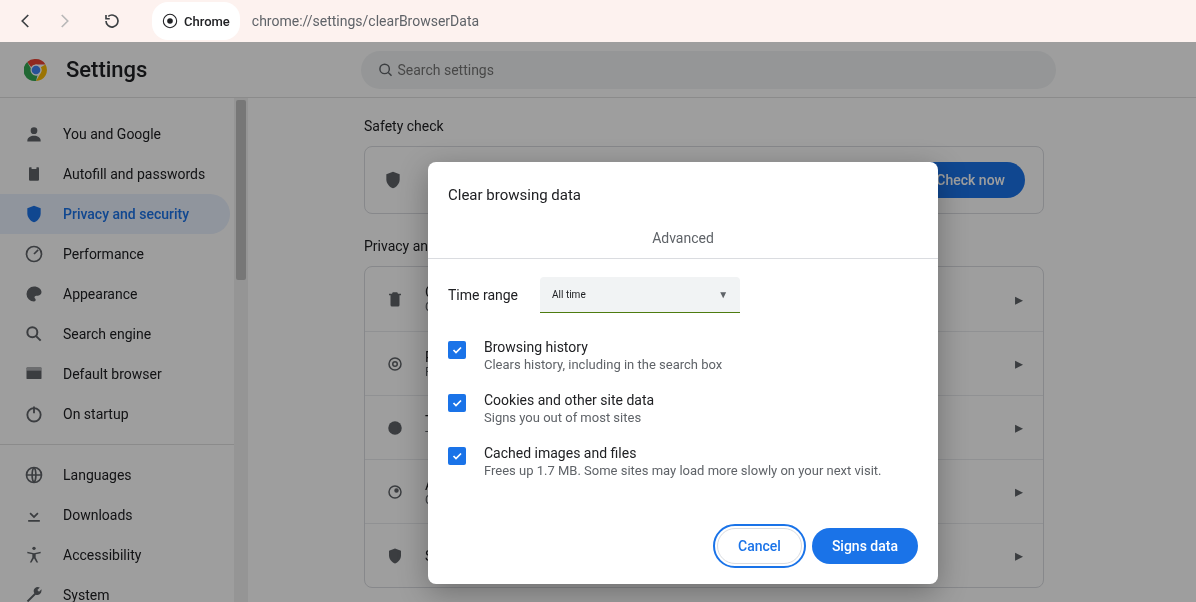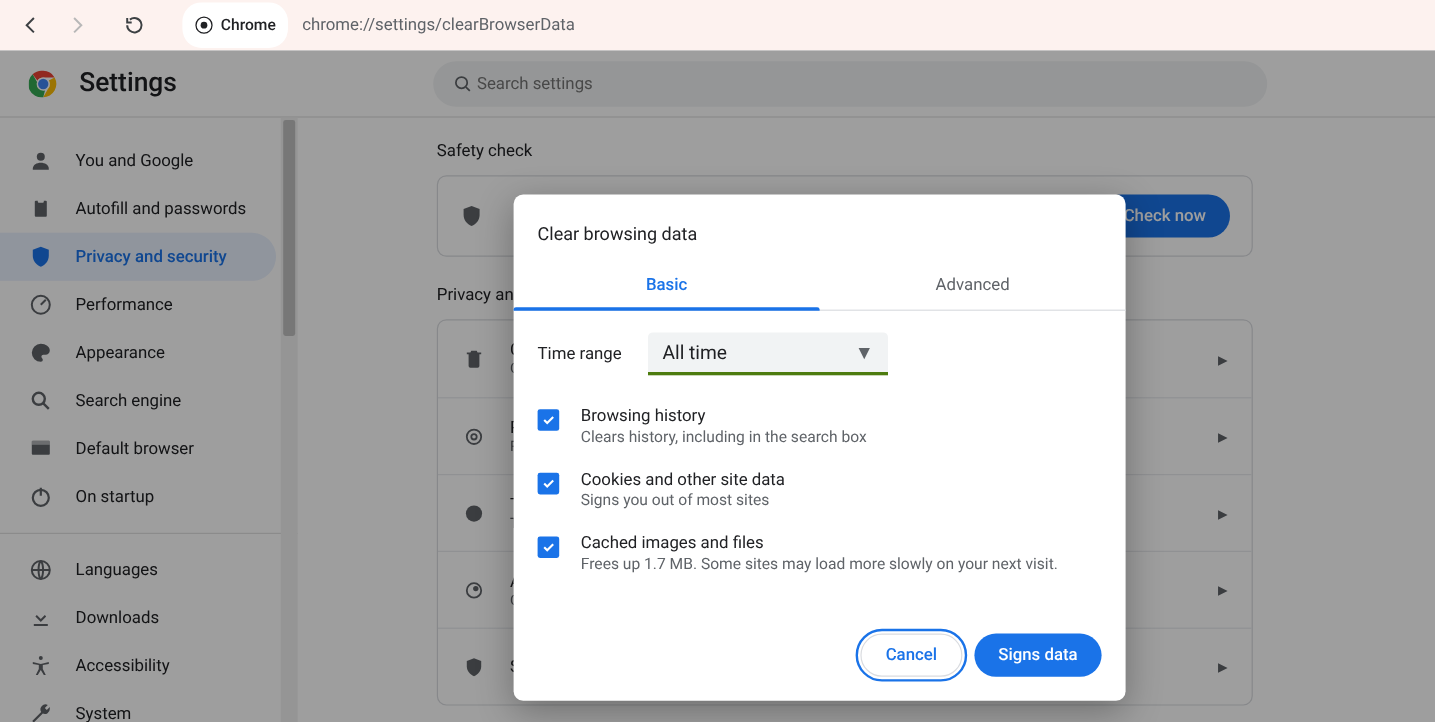--- a/index.html
+++ b/index.html
@@ -49,21 +49,21 @@
 
   
   .overlay { position:absolute; inset:0; background:rgba(0,0,0,0.38); }
   .modal { position:absolute; left:428px; top:120px; width:510px; background:#fff; border-radius:8px; box-shadow:0 8px 30px rgba(0,0,0,.3); padding:24px 0 20px 0;}
   .modal h2 { font-size:15px; font-weight:400; color:#202124; padding:0 20px 14px 20px; }
   .tabs { display:flex; border-bottom:1px solid #dadce0; }
   .tab { flex:1; text-align:center; padding:12px 0; font-size:14px; color:#5f6368; cursor:pointer; position:relative;}
   .tab.active { color:#1a73e8; font-weight:500;}
   .tab.active::after { content:''; position:absolute; left:0; right:0; bottom:-1px; height:3px; background:#1a73e8; border-radius:2px 2px 0 0;}
   .time-row { display:flex; align-items:center; gap:22px; padding:18px 20px 6px 20px; font-size:14px; color:#202124;}
-  .time-select { flex:0 0 200px; height:36px; background:#f1f3f4; border:none; border-bottom:3px solid #4d7c0f; padding:0 12px; font-size:16px; color:#202124; display:flex; align-items:center; justify-content:space-between; border-radius:4px 4px 0 0;}
+  .time-select { flex:0 0 200px; height:36px; background:#f1f3f4; border:none; border-bottom:1px solid #4d7c0f; padding:0 12px; font-size:10px; color:#202124; display:flex; align-items:center; justify-content:space-between; border-radius:4px 4px 0 0;}
   .opts { padding:10px 20px 0 20px; }
   .opt { display:flex; gap:18px; padding:10px 0; }
   .chk { width:18px;height:18px; border-radius:2px; background:#1a73e8; color:#fff; display:flex;align-items:center;justify-content:center; flex-shrink:0; margin-top:2px;}
   .opt-text .o1 { font-size:14px; color:#202124; }
   .opt-text .o2 { font-size:13px; color:#5f6368; margin-top:2px;}
   .modal-actions { display:flex; justify-content:flex-end; gap:10px; padding:40px 20px 0 20px;}
   .btn-outline { border:1px solid #dadce0; background:#fff; color:#1a73e8; border-radius:22px; height:36px; padding:0 20px; font-size:14px; font-weight:500; outline:2px solid #1a73e8; outline-offset:2px;}
   .btn-primary { border:none; background:#1a73e8; color:#fff; border-radius:22px; height:36px; padding:0 20px; font-size:14px; font-weight:500;}
 
   svg { display:block; }
@@ -312,21 +312,20 @@
           <span class="row-arrow">▸</span>
         </div>
       </div>
     </div>
   </div>
 
   <div class="overlay"></div>
   <div class="modal">
     <h2>Clear browsing data</h2>
     <div class="tabs">
-      <div class="tab active">Basic</div>
       <div class="tab">Advanced</div>
     </div>
     <div class="time-row">
       <span>Time range</span>
       <div class="time-select">
         <span>All time</span>
         <span style="color:#5f6368;">▼</span>
       </div>
     </div>
     <div class="opts">

